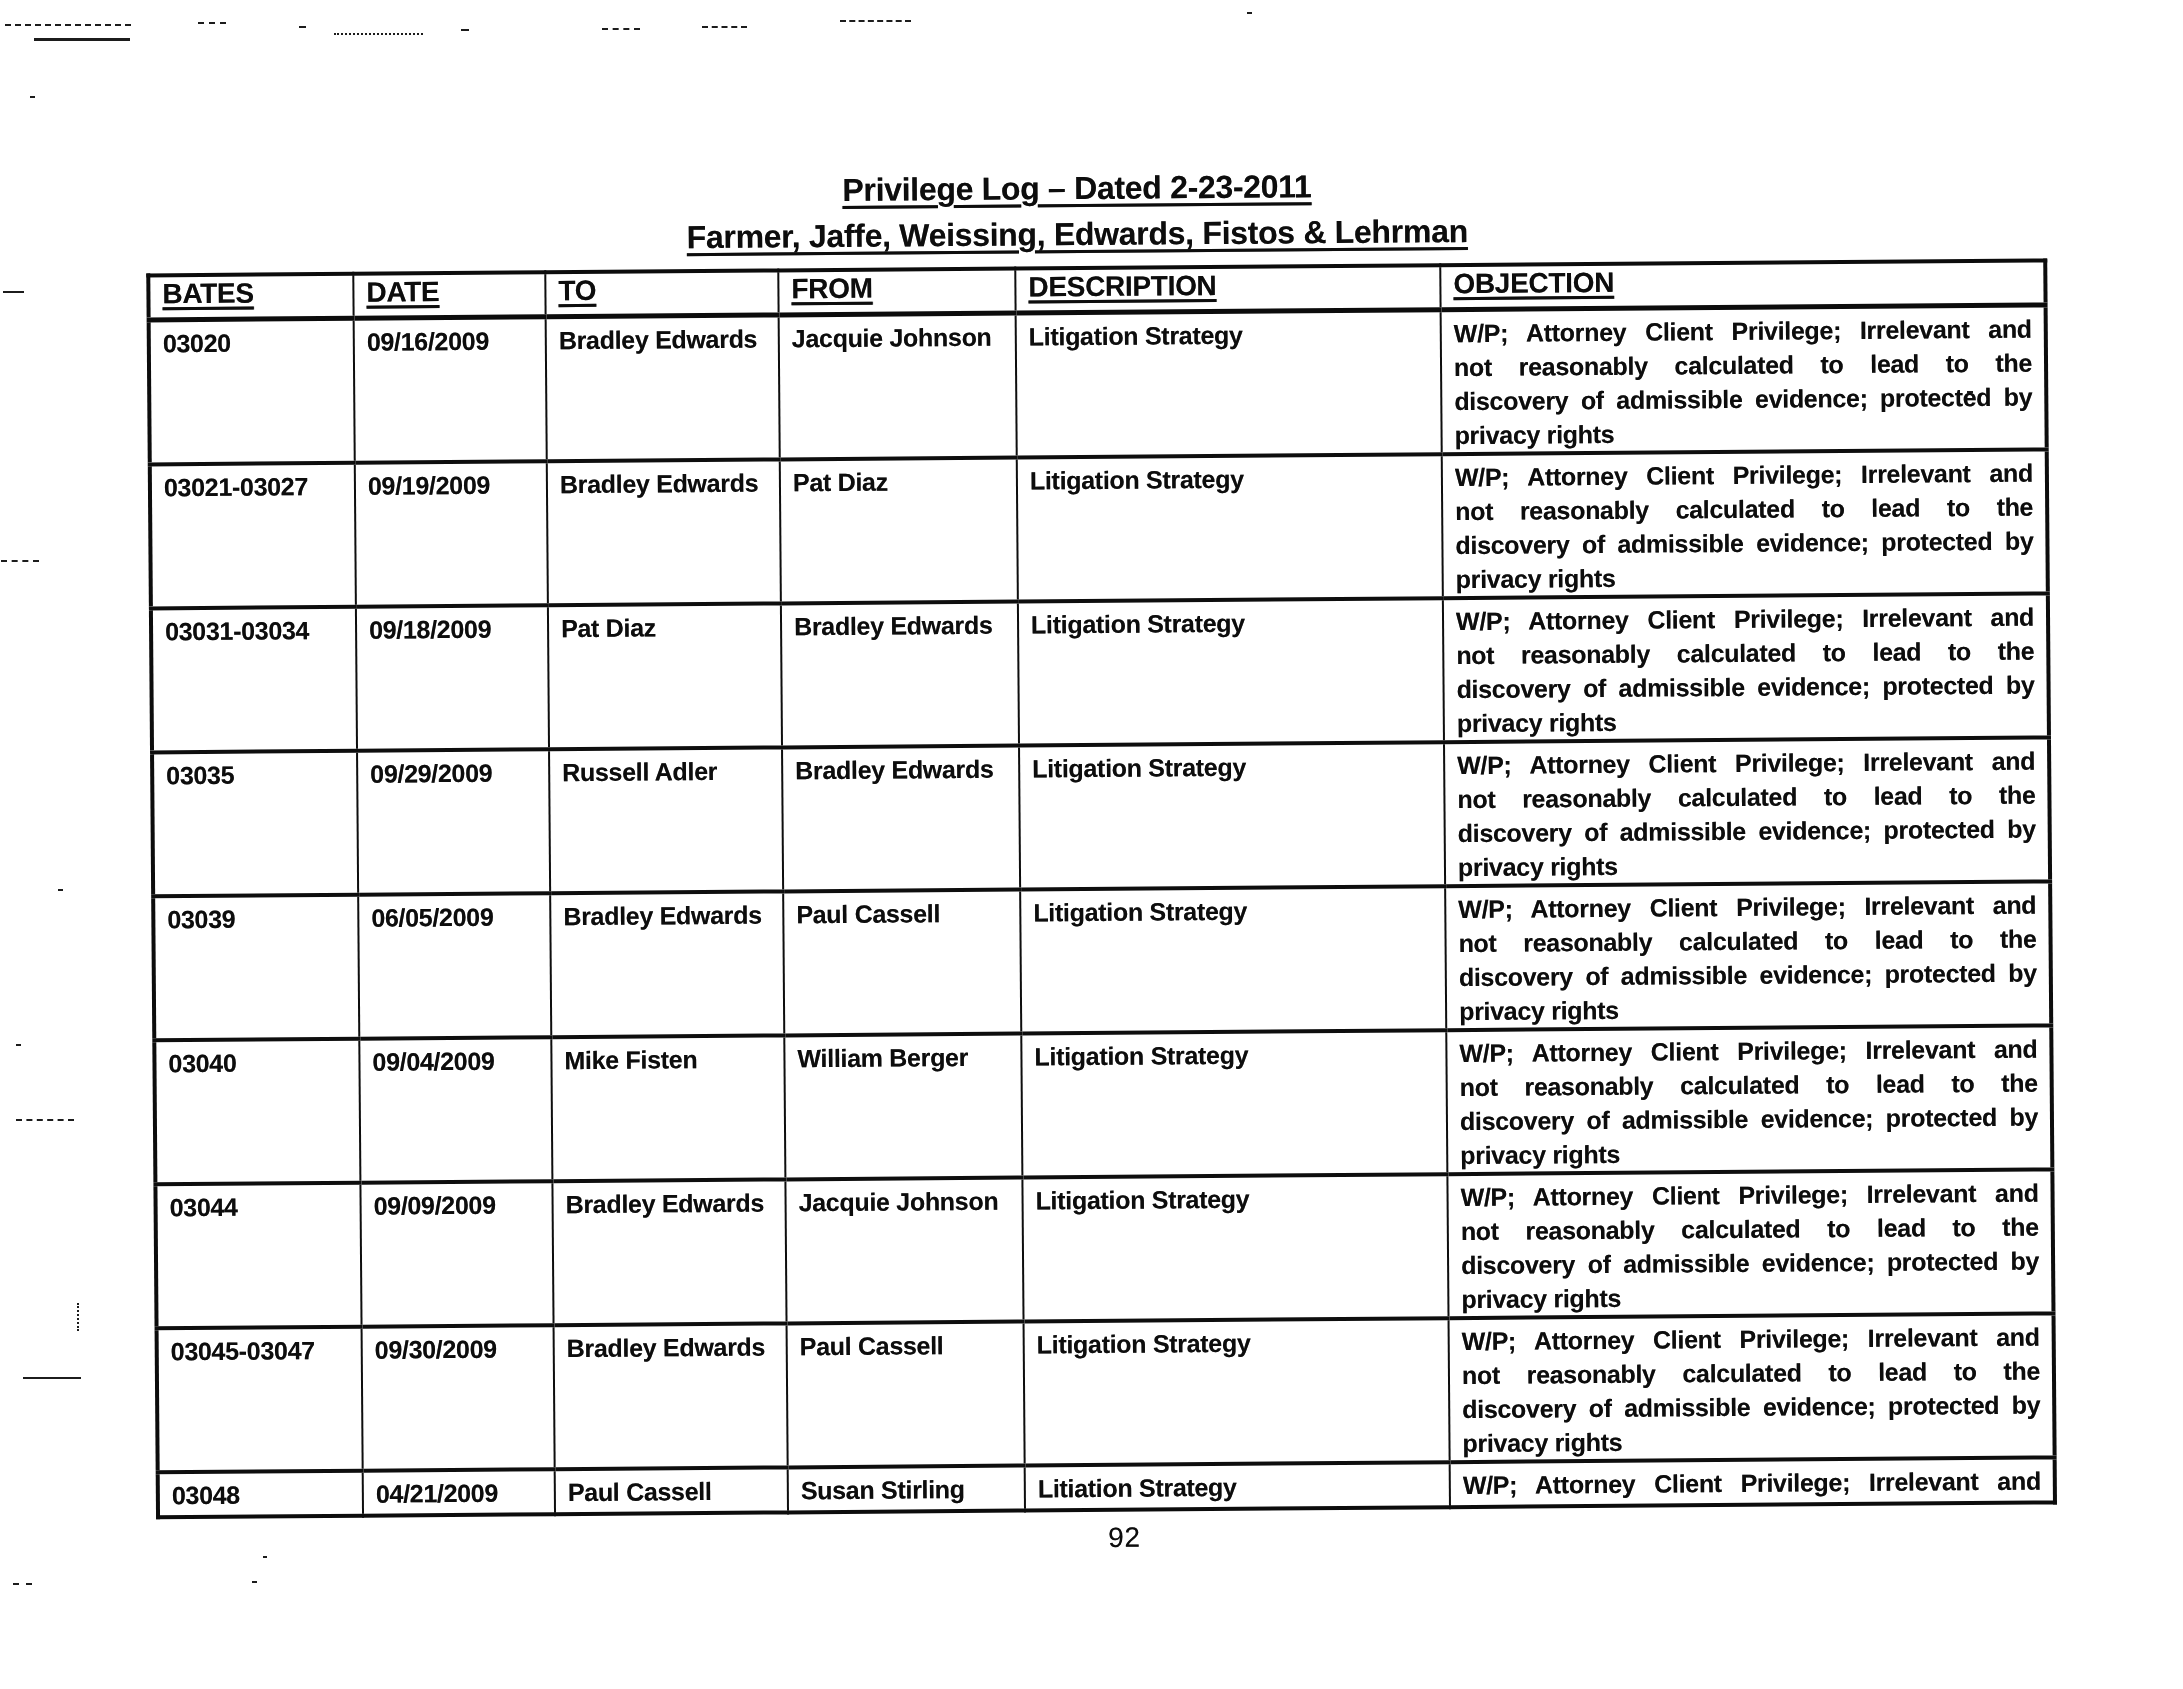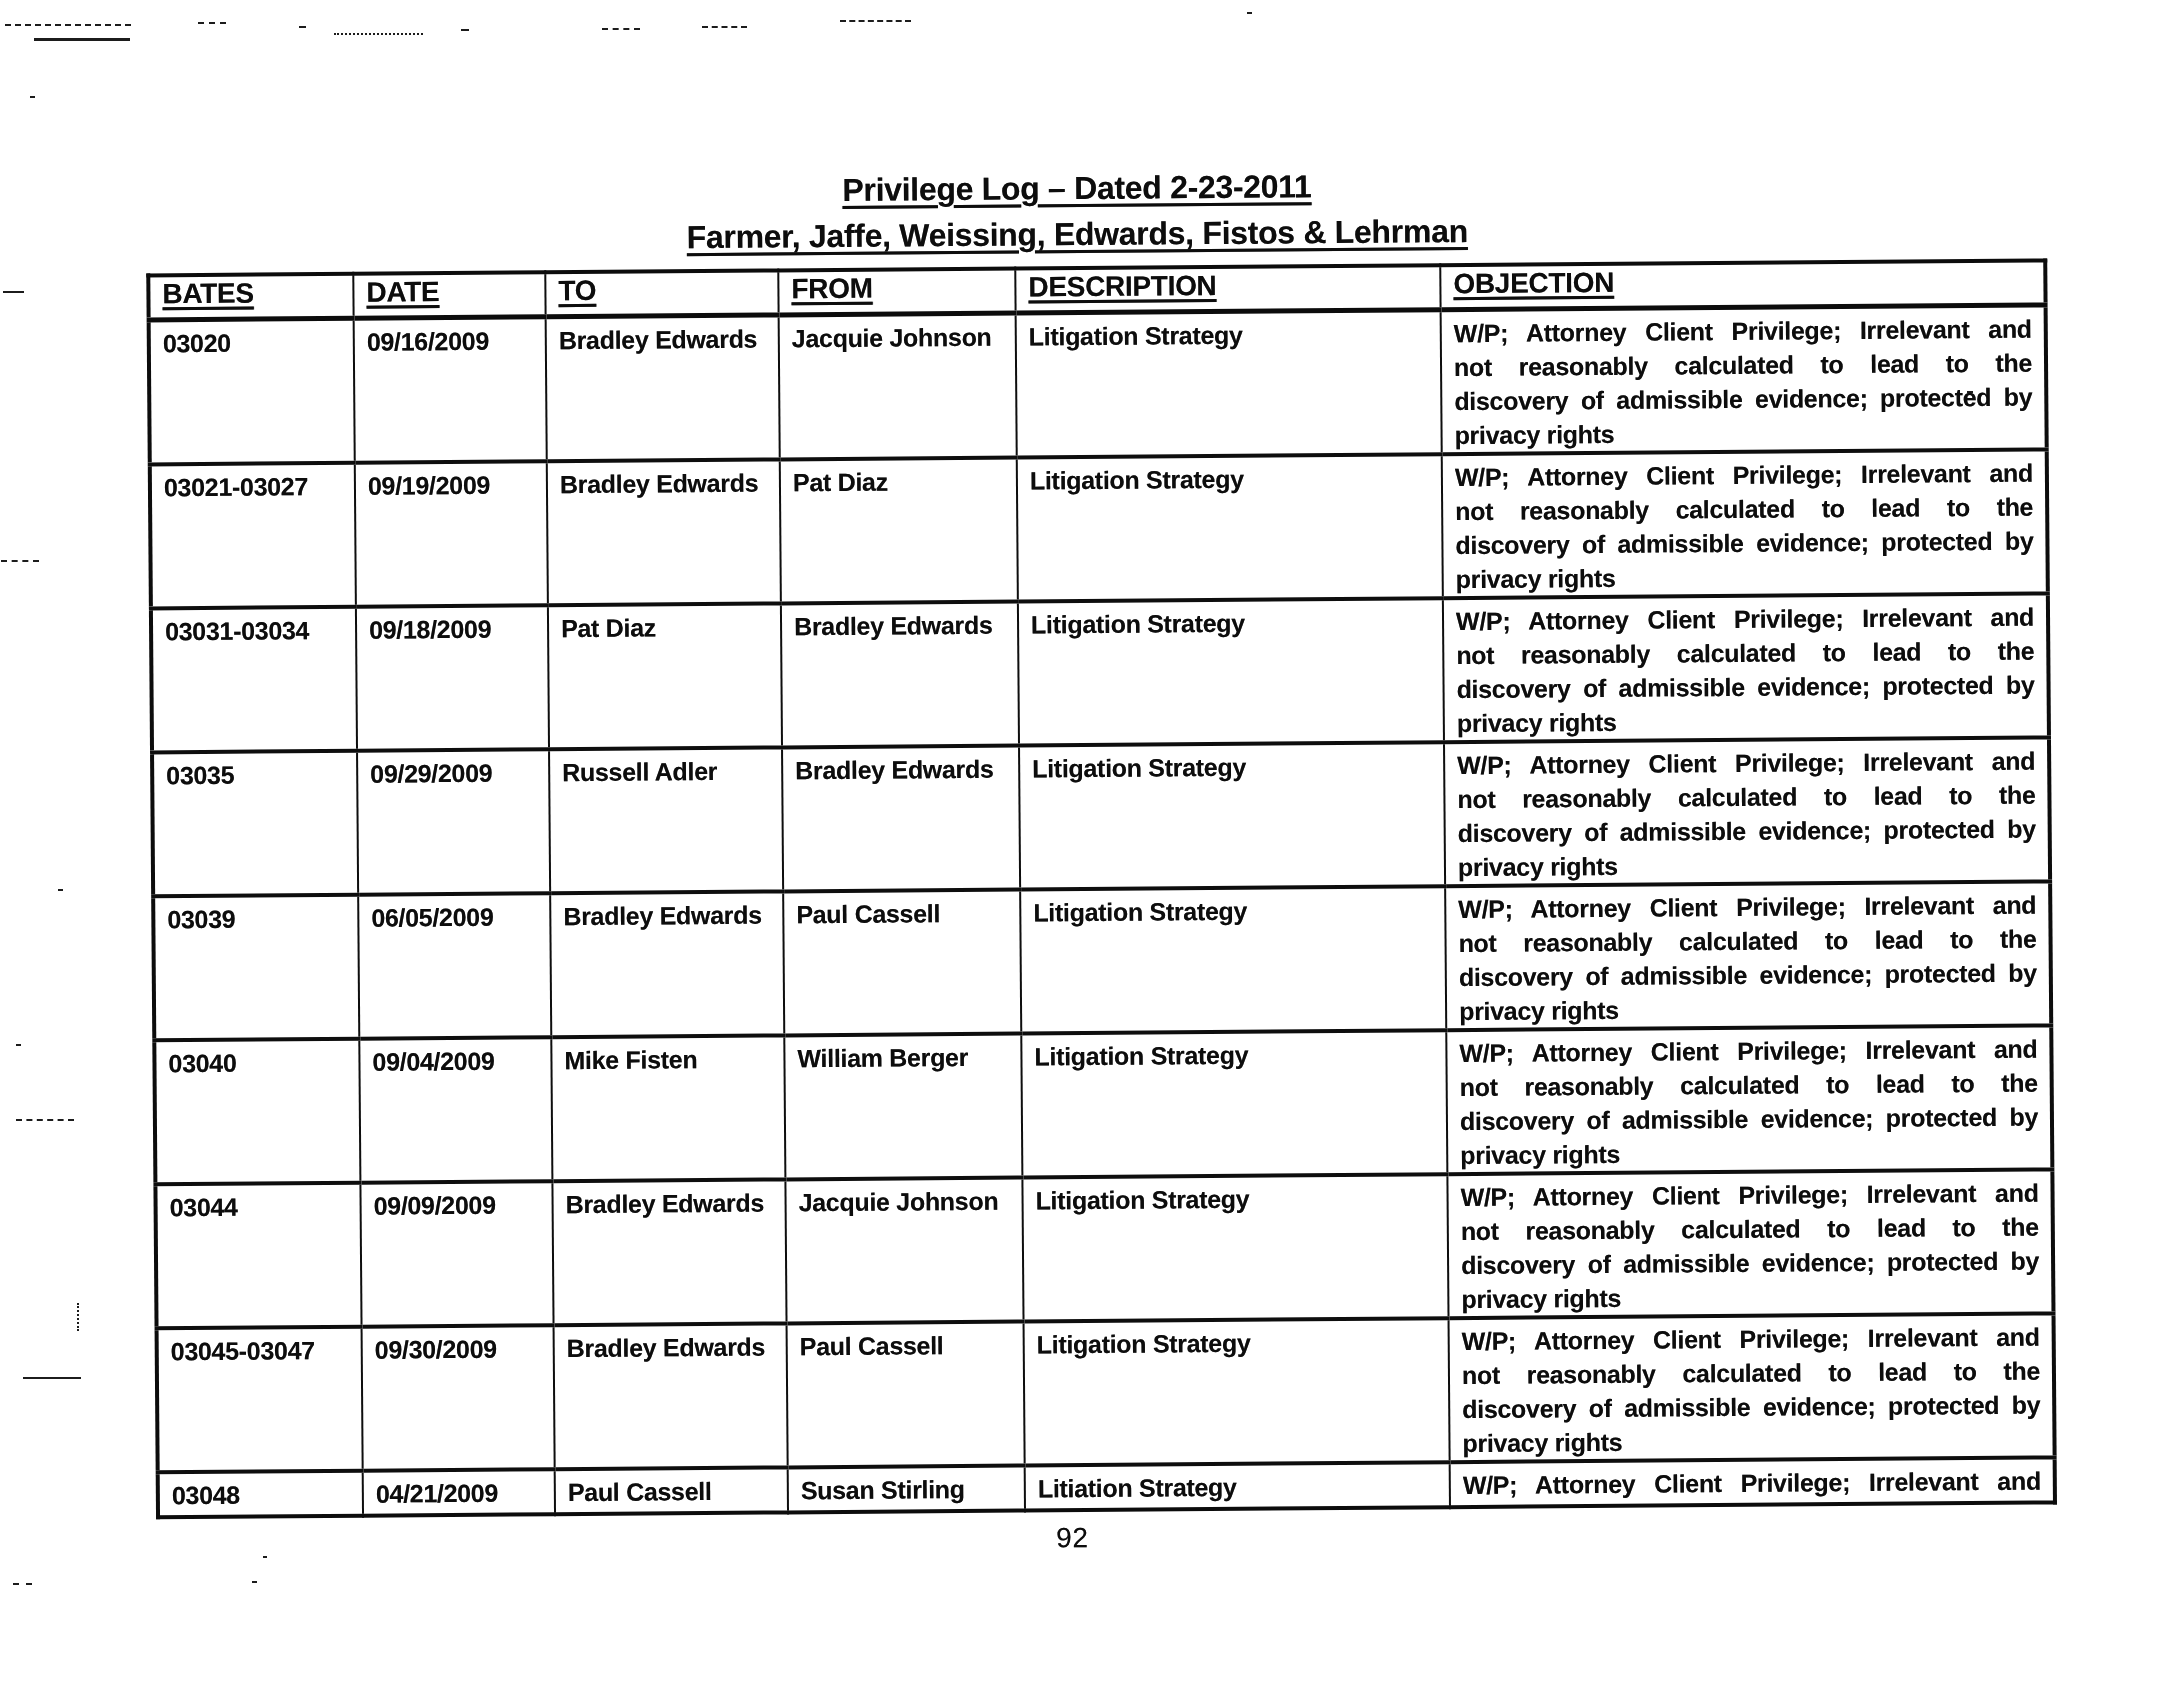--- a/index.html
+++ b/index.html
@@ -90,21 +90,21 @@
   td.obj { font-size: 24px; padding-top: 5.3px; }
   .oline { line-height: 34px; }
   .jl {
     text-align: justify;
     text-align-last: justify;
     text-justify: inter-word;
   }
   .page-num {
     position: absolute;
     top: 1523px;
-    left: 1051px;
+    left: 1103px;
     font-size: 28px;
     line-height: 30px;
     letter-spacing: 0.7px;
   }
   
   .art {
     position: absolute;
     display: block;
     height: 0;
     border-top: 2.6px solid #1c1c1c;

